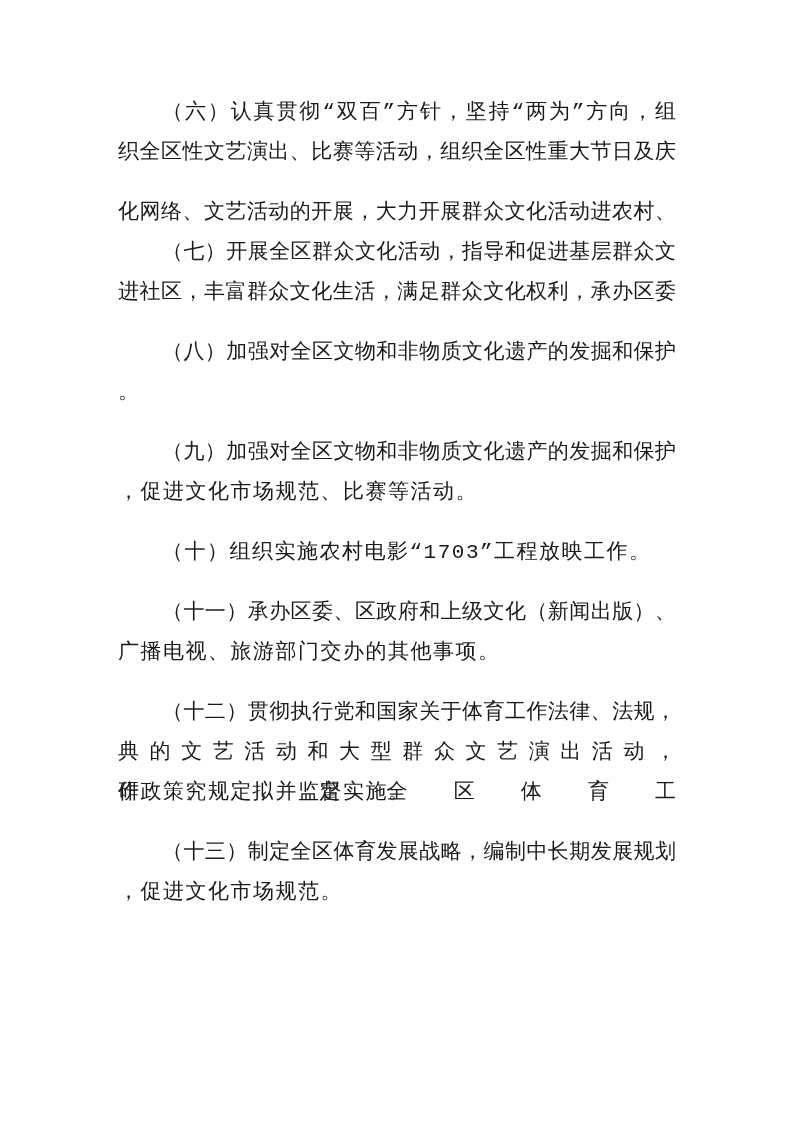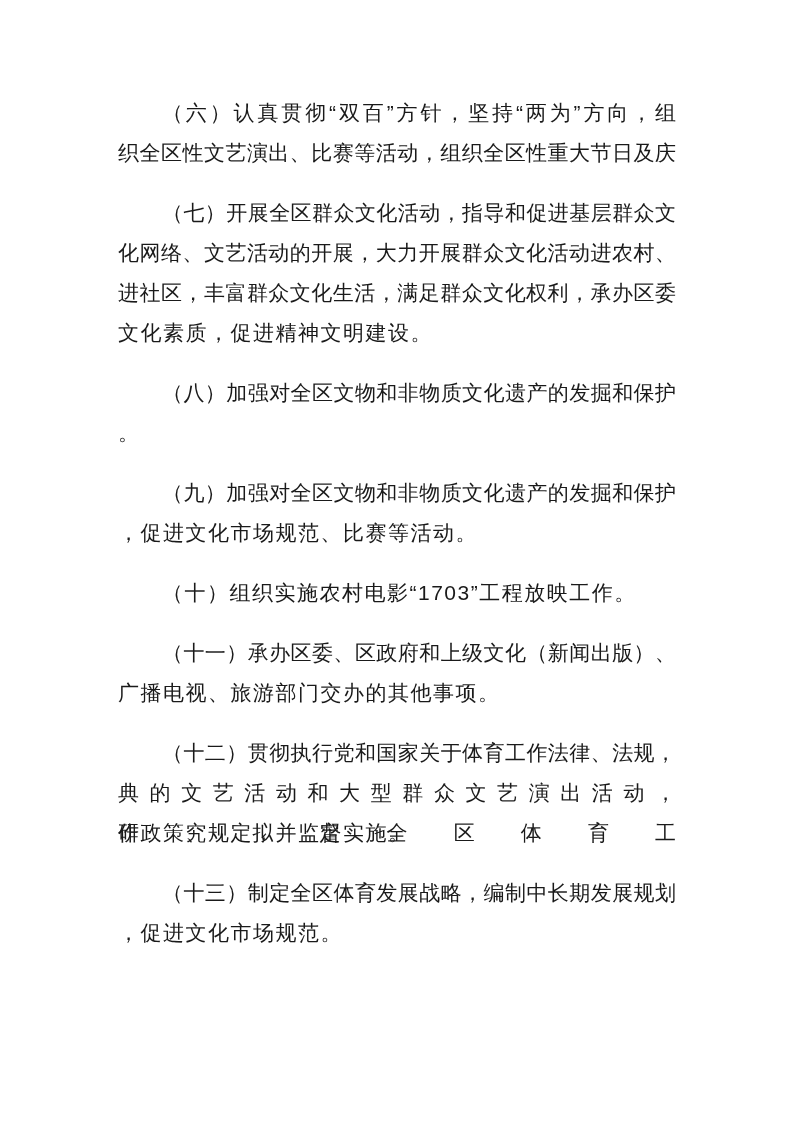--- a/index.html
+++ b/index.html
@@ -6,21 +6,21 @@
     margin: 0;
     padding: 0;
     background: #ffffff;
   }
   .page {
     position: relative;
     width: 793px;
     height: 1122px;
     background: #ffffff;
     overflow: hidden;
-    font-family: Liberation Sans, sans-serif;
+    font-family: Liberation Mono, monospace;
   }
   .doc-body {
     position: absolute;
     left: 118px;
     top: 93px;
     width: 558px;
     color: #1a1a1a;
   }
   .paragraph {
     margin: 0 0 20px 0;
@@ -49,24 +49,23 @@
 </head>
 <body>
 
 <div class="page">
   <div class="doc-body" style="color: rgb(26, 26, 26);">
       <div class="paragraph">
         <div class="line full indent">（六）认真贯彻“双百”方针，坚持“两为”方向，组</div>
         <div class="line full">织全区性文艺演出、比赛等活动，组织全区性重大节日及庆</div>
       </div>
       <div class="paragraph">
+        <div class="line full">化网络、文艺活动的开展，大力开展群众文化活动进农村、</div>
         <div class="line full indent">（七）开展全区群众文化活动，指导和促进基层群众文</div>
-        <div class="line full">化网络、文艺活动的开展，大力开展群众文化活动进农村、</div>
         <div class="line full">进社区，丰富群众文化生活，满足群众文化权利，承办区委</div>
-        <div class="line last">文化素质，促进精神文明建设。</div>
       </div>
       <div class="paragraph">
         <div class="line full indent">（八）加强对全区文物和非物质文化遗产的发掘和保护</div>
         <div class="line last">。</div>
       </div>
       <div class="paragraph">
         <div class="line full indent">（九）加强对全区文物和非物质文化遗产的发掘和保护</div>
         <div class="line last">，促进文化市场规范、比赛等活动。</div>
       </div>
       <div class="paragraph">

